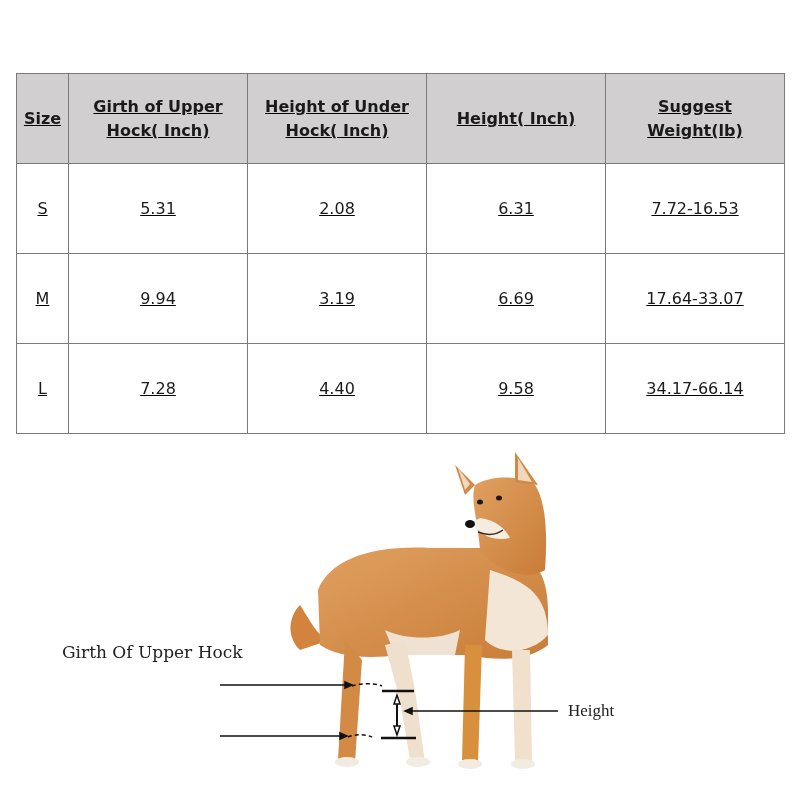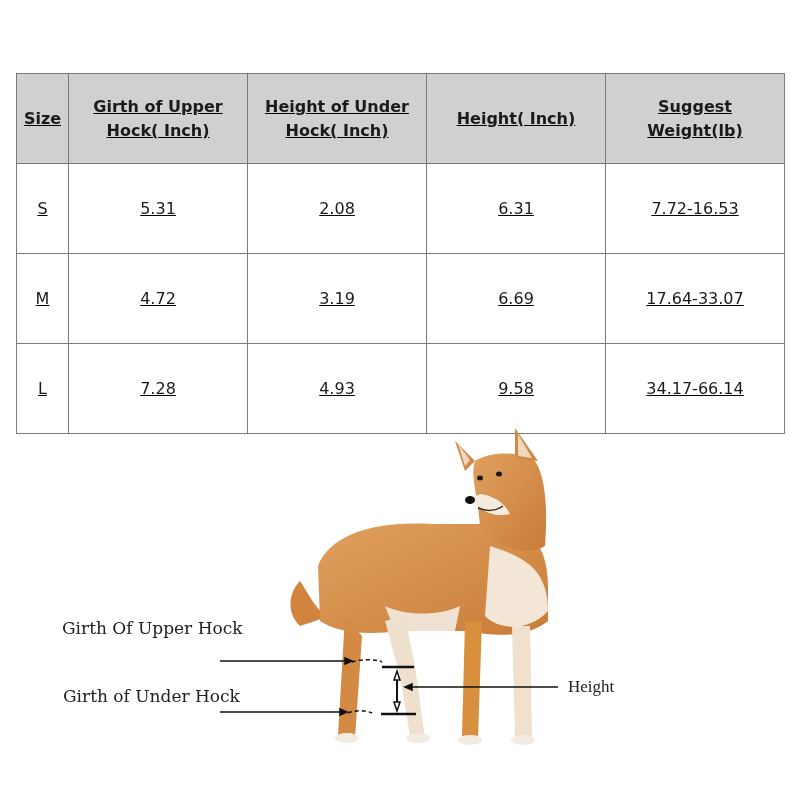--- a/index.html
+++ b/index.html
@@ -17,21 +17,21 @@
     .size-table th {
       background: #d1cfd0; font-weight: bold; font-size: 16px; line-height: 24px; height: 89px;
     }
     .size-table td { font-size: 16px; height: 89px; background: #ffffff; }
     .col-size { width: 52px; }
     .col-upper { width: 179px; }
     .col-under { width: 179px; }
     .col-height { width: 179px; }
     .col-weight { width: 179px; }
 
-    .illustration { position: absolute; left: 0; top: 416px; width: 800px; height: 360px; }
+    .illustration { position: absolute; left: 0; top: 440px; width: 800px; height: 360px; }
     .label { position: absolute; font-family: "DejaVu Serif", serif; font-size: 17px; color: #222; }
     svg { position: absolute; left: 0; top: 0; }
   </style>
 </head>
 <body>
 
 <table class="size-table">
   <colgroup>
     <col class="col-size">
       <col class="col-upper">
@@ -51,29 +51,29 @@
   <tbody>
     <tr>
       <td>S</td>
       <td>5.31</td>
       <td>2.08</td>
       <td>6.31</td>
       <td>7.72-16.53</td>
     </tr>
     <tr>
       <td>M</td>
-      <td>4.72</td>
+      <td>9.94</td>
       <td>3.19</td>
       <td>6.69</td>
       <td>17.64-33.07</td>
     </tr>
     <tr>
       <td>L</td>
       <td>7.28</td>
-      <td>4.93</td>
+      <td>4.40</td>
       <td>9.58</td>
       <td>34.17-66.14</td>
     </tr>
   </tbody>
 </table>
 
 <div class="illustration">
   <svg width="800" height="360" viewBox="0 0 800 360">
     <defs>
       <linearGradient id="fur" x1="0" y1="0" x2="1" y2="1">
@@ -128,15 +128,14 @@
 
       <line x1="397" y1="258" x2="397" y2="292" stroke-width="2"></line>
       <polygon points="394,264 397,255 400,264" fill="#fff"></polygon>
       <polygon points="394,286 397,295 400,286" fill="#fff"></polygon>
 
       <line x1="410" y1="271" x2="558" y2="271"></line>
       <polygon points="412,268 405,271 412,274"></polygon>
     </g>
   </svg>
   <div class="label" style="left:62px; top:202px;">Girth Of Upper Hock</div>
-  <div class="label" style="left:63px; top:270px;">Girth of Under Hock</div>
   <div class="label" style="left:568px; top:261px;font-family:Liberation Serif, serif;">Height</div>
 </div>
 
 </body></html>

